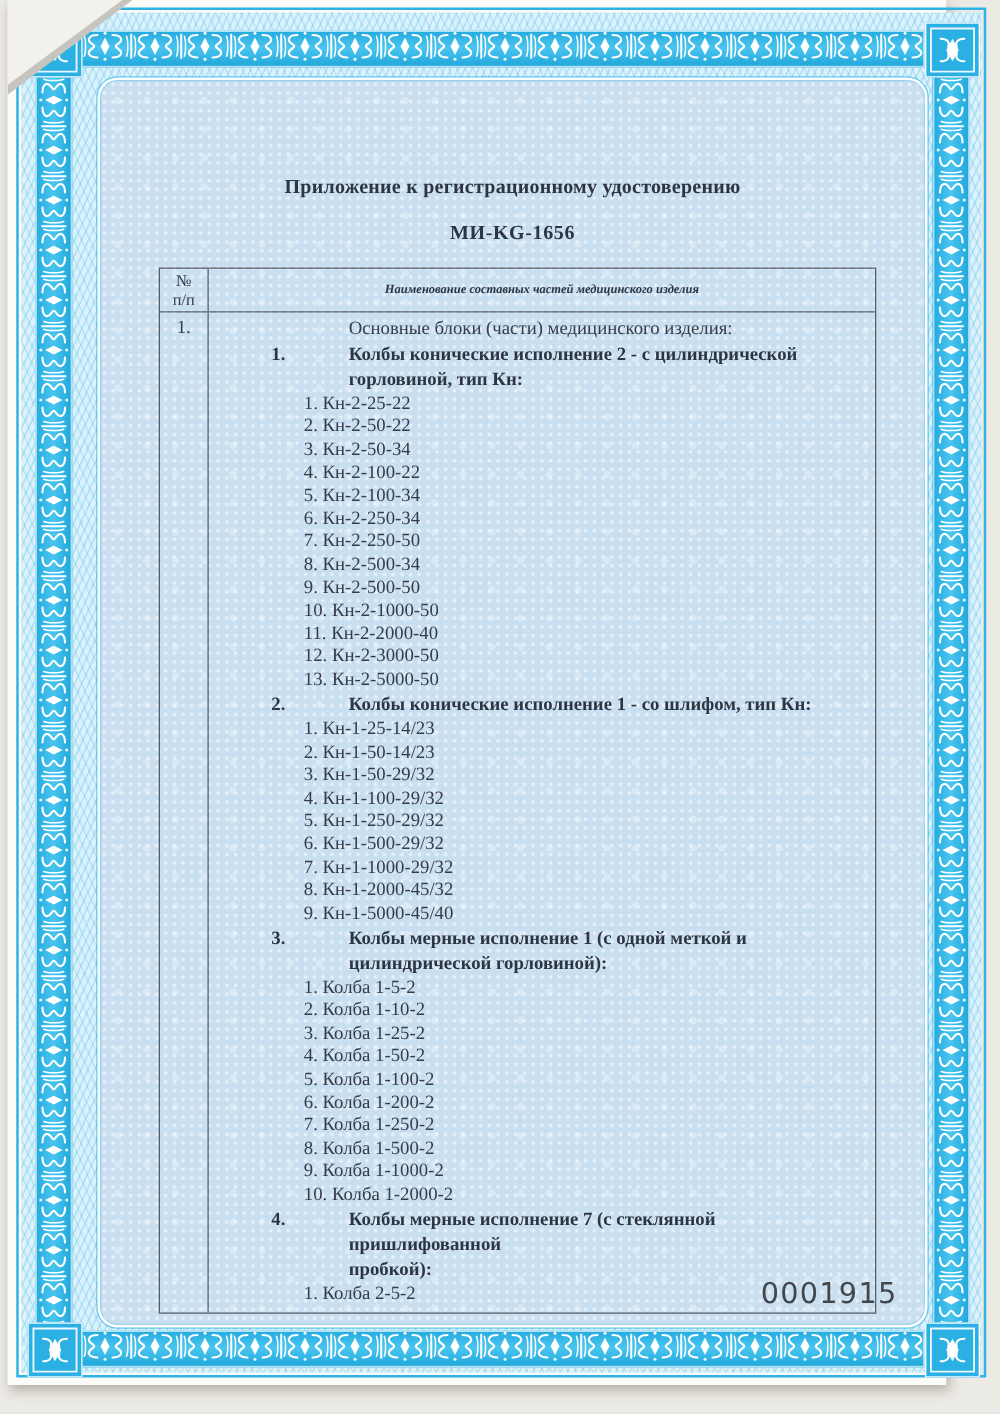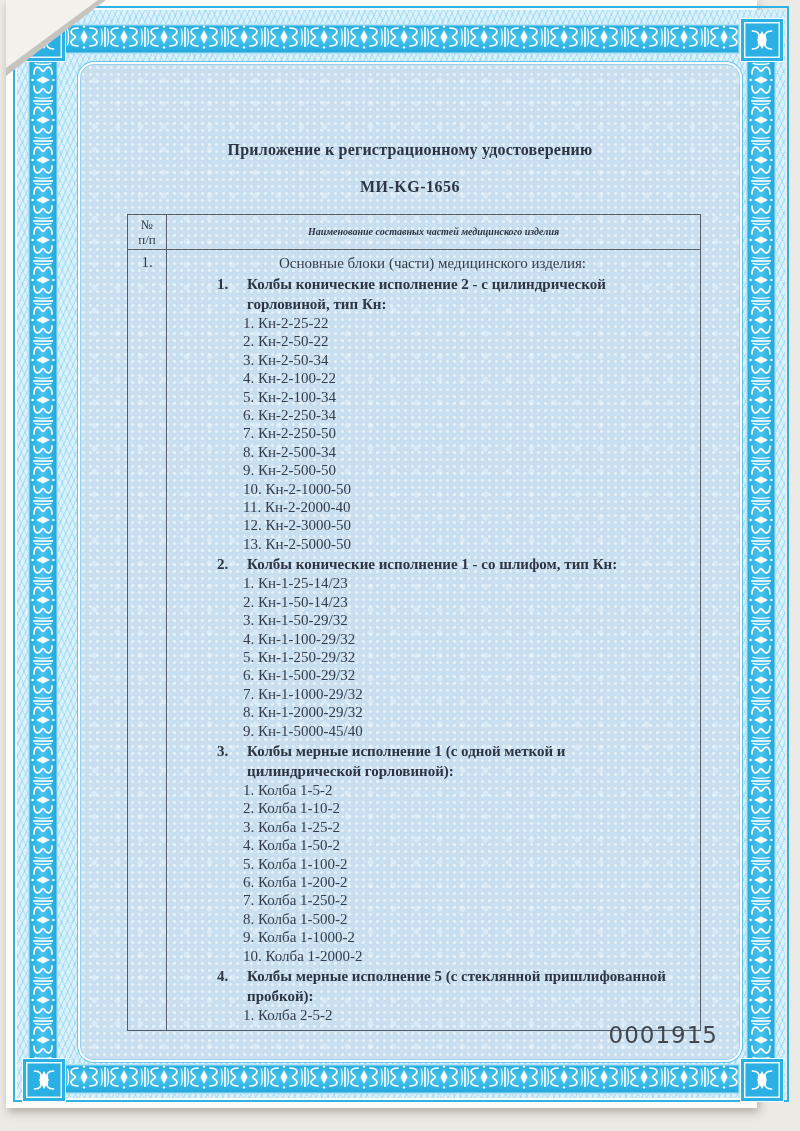--- a/index.html
+++ b/index.html
@@ -66,21 +66,21 @@
        align-items:center;justify-content:center;font-size:13px;line-height:15px;padding:2px 0;}
   .th2{flex:1;display:flex;align-items:center;justify-content:center;text-align:center;
        font-weight:bold;font-size:10px;line-height:18px;padding:4px 10px;color:#2d3544;font-style:italic;}
   .tbody{display:flex;}
   .td1{width:38px;border-right:1px solid #565c66;text-align:center;
        font-size:15px;line-height:19px;padding-top:3px;}
   .td2{flex:1;padding:3px 8px 6px 6px;font-size:15px;}
   .intro{line-height:20px;text-align:center;}
   .sec-head{display:flex;font-weight:bold;line-height:20px;padding-left:44px;margin-top:1px;color:#2d3544;}
   .sec-num{flex:0 0 auto;width:30px;}
-  .sec-title{white-space:pre-line;}
+  .sec-title{white-space:pre-line;margin-left:32px;}
   .item{line-height:18.4px;padding-left:70px;}
 
   .serial{position:absolute;top:958px;right:22px;
           font-family:"DejaVu Sans",sans-serif;font-size:23px;color:#42474e;letter-spacing:1px;}
 
   
   .fold-shadow{position:absolute;left:0;top:0;width:100px;height:76px;background:#c6c4bf;
                clip-path:polygon(0 0,100% 0,0 100%);z-index:40;}
   .fold{position:absolute;left:0;top:0;width:92px;height:68px;background:#f2f1ec;
         clip-path:polygon(0 0,100% 0,0 100%);z-index:41;}
@@ -539,40 +539,40 @@
                   <span class="sec-num">2.</span>
                   <span class="sec-title">Колбы конические исполнение 1 - со шлифом, тип Кн:</span>
                 </div>
                 <div class="item">1. Кн-1-25-14/23</div>
                 <div class="item">2. Кн-1-50-14/23</div>
                 <div class="item">3. Кн-1-50-29/32</div>
                 <div class="item">4. Кн-1-100-29/32</div>
                 <div class="item">5. Кн-1-250-29/32</div>
                 <div class="item">6. Кн-1-500-29/32</div>
                 <div class="item">7. Кн-1-1000-29/32</div>
-                <div class="item">8. Кн-1-2000-29/32</div>
+                <div class="item">8. Кн-1-2000-45/32</div>
                 <div class="item">9. Кн-1-5000-45/40</div>
                 <div class="sec-head">
                   <span class="sec-num">3.</span>
                   <span class="sec-title">Колбы мерные исполнение 1 (с одной меткой и
 цилиндрической горловиной):</span>
                 </div>
                 <div class="item">1. Колба 1-5-2</div>
                 <div class="item">2. Колба 1-10-2</div>
                 <div class="item">3. Колба 1-25-2</div>
                 <div class="item">4. Колба 1-50-2</div>
                 <div class="item">5. Колба 1-100-2</div>
                 <div class="item">6. Колба 1-200-2</div>
                 <div class="item">7. Колба 1-250-2</div>
                 <div class="item">8. Колба 1-500-2</div>
                 <div class="item">9. Колба 1-1000-2</div>
                 <div class="item">10. Колба 1-2000-2</div>
                 <div class="sec-head">
                   <span class="sec-num">4.</span>
-                  <span class="sec-title">Колбы мерные исполнение 5 (с стеклянной пришлифованной
+                  <span class="sec-title">Колбы мерные исполнение 7 (с стеклянной пришлифованной
 пробкой):</span>
                 </div>
                 <div class="item">1. Колба 2-5-2</div>
               </div>
           </div>
         </div>
       </div>
 
       <div class="serial">0001915</div>
     </div>

